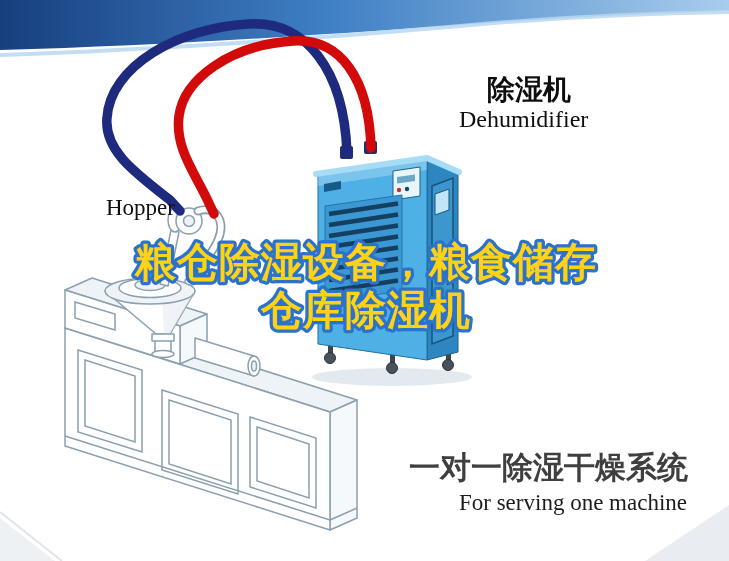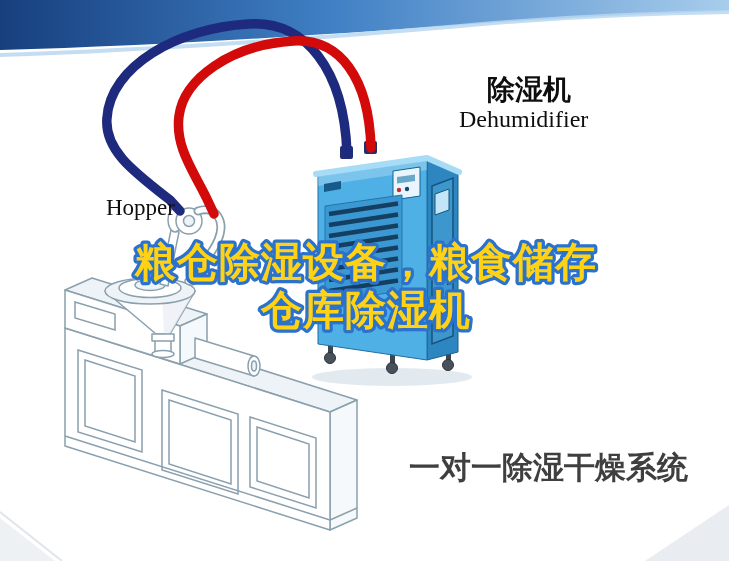--- a/index.html
+++ b/index.html
@@ -178,14 +178,15 @@
       <text class="poster-title" x="366" y="276">粮仓除湿设备，粮食储存</text>
       <text class="poster-title" x="366" y="324">仓库除湿机</text>
     </g>
   </svg>
 
   <div class="lbl en lbl-hopper-en">Hopper</div>
   <div class="lbl cn lbl-dh-cn">除湿机</div>
   <div class="lbl en lbl-dh-en">Dehumidifier</div>
 
   <div class="lbl lbl-cap-cn">一对一除湿干燥系统</div>
+  <div class="lbl en lbl-cap-en">For serving one machine</div>
 
 </div>
 
 </body></html>

